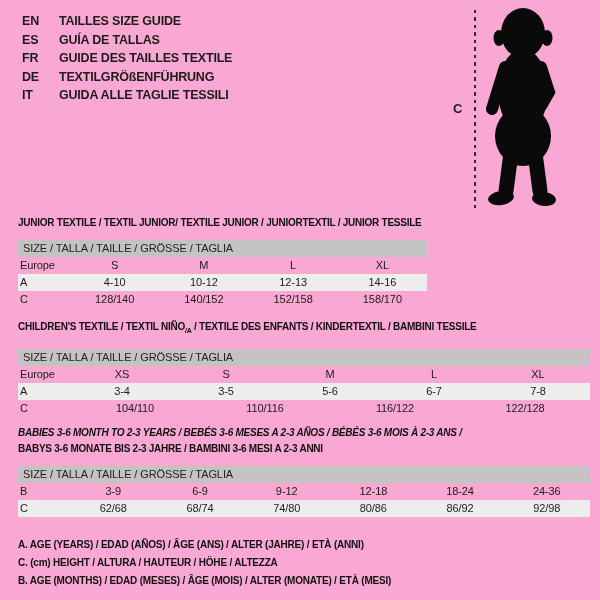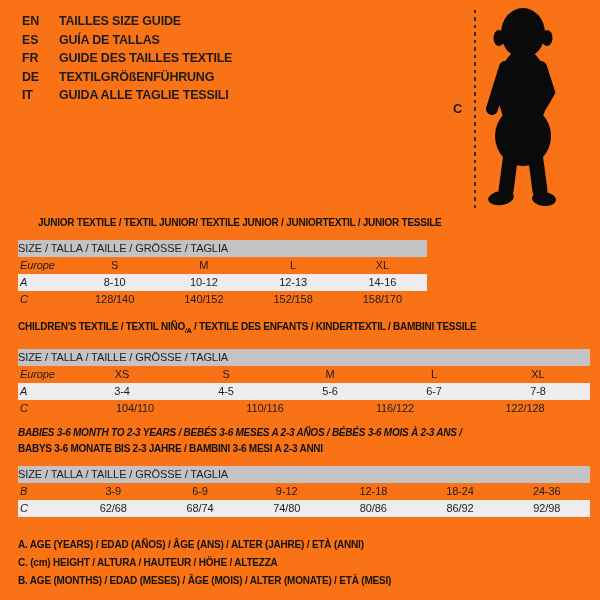--- a/index.html
+++ b/index.html
@@ -1,46 +1,46 @@
 <!DOCTYPE html>
 <html><head>
 <meta charset="utf-8">
 <style>
   * { margin:0; padding:0; box-sizing:border-box; }
   html,body { background:#fff; }
   .canvas {
-    position:relative; width:600px; height:600px; background:#f97316;
+    position:relative; width:600px; height:600px; background:#f9a8d4;
     font-family:"Liberation Sans", sans-serif; color:#1c1c1c; overflow:hidden;
   }
 
   
   .langs { position:absolute; left:22px; top:12px; }
   .lang-row { display:flex; height:18.5px; align-items:center;
               font-weight:bold; font-size:12.5px; letter-spacing:-0.2px; }
   .lang-code { width:37px; }
 
   
   .fig-line { position:absolute; left:474px; top:10px; width:2px; height:198px;
               background:repeating-linear-gradient(to bottom,#2f2f2f 0 3.5px,transparent 3.5px 7.5px); }
   .fig-label { position:absolute; left:453px; top:101px; font-weight:bold; font-size:13px; }
   .fig-svg { position:absolute; left:482px; top:5px; }
 
   
   .tbl-title { position:absolute; left:18px; font-weight:bold; font-size:10px;
                letter-spacing:-0.25px; white-space:nowrap; color:#111; }
   .sub { font-size:7px; vertical-align:sub; }
   .tbl { position:absolute; left:18px; font-size:11px; letter-spacing:-0.1px; }
-  .size-head { height:17px; line-height:17px; background:#c3c3c3; 
+  .size-head { height:17px; line-height:17px; background:#c3c3c3; padding-left:5px;
                font-size:11px; color:#222; }
   .trow { display:flex; height:17px; line-height:17px; }
   .trow.shaded { background:#ededed; }
-  .tlabel { width:52px; padding-left:2px;font-style:italic; }
+  .tlabel { width:52px; padding-left:2px; }
   .tcell { flex:1; text-align:center; }
 
-  #t1-title { top:217px;margin-left:20px; }   #t1 { top:240px; width:409px; }
+  #t1-title { top:217px; }   #t1 { top:240px; width:409px; }
   #t2-title { top:321px; }   #t2 { top:349px; width:572px; }
   #t3-title1 { top:427px;font-style:italic; }  #t3-title2 { top:443px; }
   #t3 { top:466px; width:572px; }
 
   
   .footnotes { position:absolute; left:18px; top:536px; }
   .fn { height:18px; line-height:18px; font-weight:bold; font-size:10px;
         letter-spacing:-0.2px; white-space:nowrap; color:#111; }
 </style>
 </head>
@@ -98,21 +98,21 @@
     <div class="size-head">SIZE / TALLA / TAILLE / GRÖSSE / TAGLIA</div>
     <div class="trow">
       <div class="tlabel">Europe</div>
       <div class="tcell">S</div>
       <div class="tcell">M</div>
       <div class="tcell">L</div>
       <div class="tcell">XL</div>
     </div>
     <div class="trow shaded">
       <div class="tlabel">A</div>
-      <div class="tcell">8-10</div>
+      <div class="tcell">4-10</div>
       <div class="tcell">10-12</div>
       <div class="tcell">12-13</div>
       <div class="tcell">14-16</div>
     </div>
     <div class="trow">
       <div class="tlabel">C</div>
       <div class="tcell">128/140</div>
       <div class="tcell">140/152</div>
       <div class="tcell">152/158</div>
       <div class="tcell">158/170</div>
@@ -126,21 +126,21 @@
       <div class="tlabel">Europe</div>
       <div class="tcell">XS</div>
       <div class="tcell">S</div>
       <div class="tcell">M</div>
       <div class="tcell">L</div>
       <div class="tcell">XL</div>
     </div>
     <div class="trow shaded">
       <div class="tlabel">A</div>
       <div class="tcell">3-4</div>
-      <div class="tcell">4-5</div>
+      <div class="tcell">3-5</div>
       <div class="tcell">5-6</div>
       <div class="tcell">6-7</div>
       <div class="tcell">7-8</div>
     </div>
     <div class="trow">
       <div class="tlabel">C</div>
       <div class="tcell">104/110</div>
       <div class="tcell">110/116</div>
       <div class="tcell">116/122</div>
       <div class="tcell">122/128</div>

